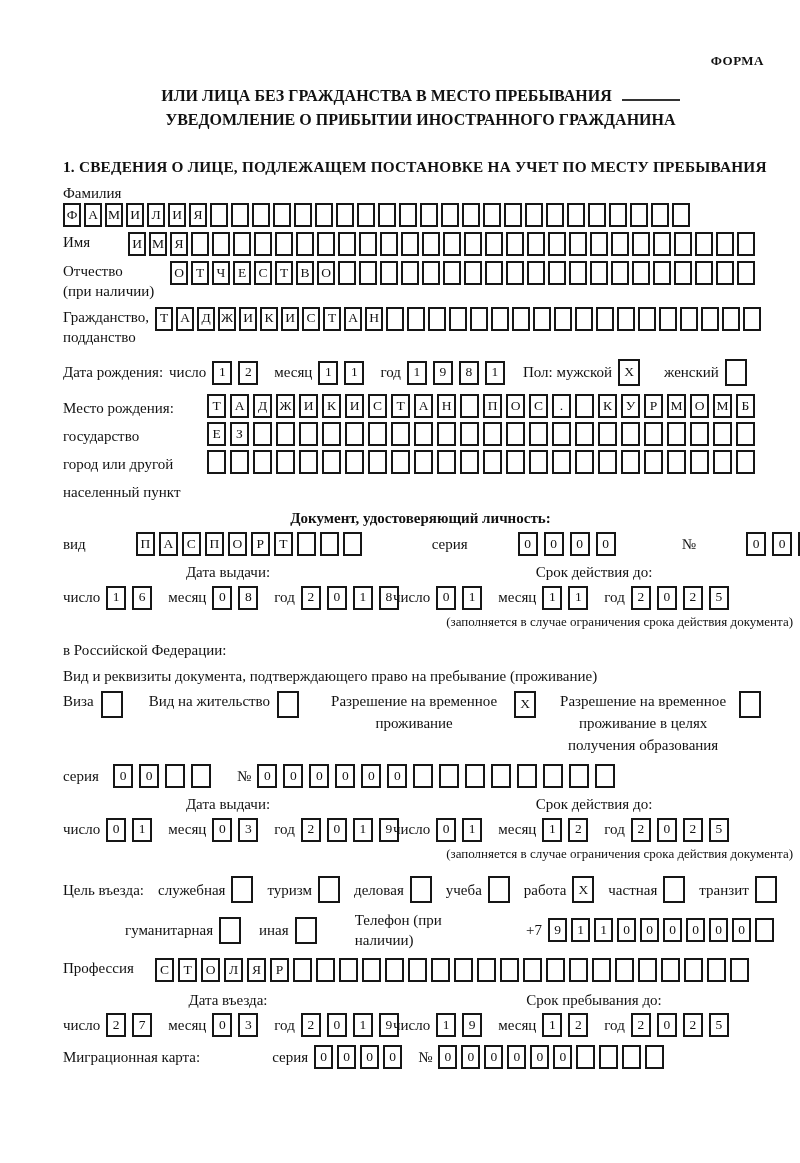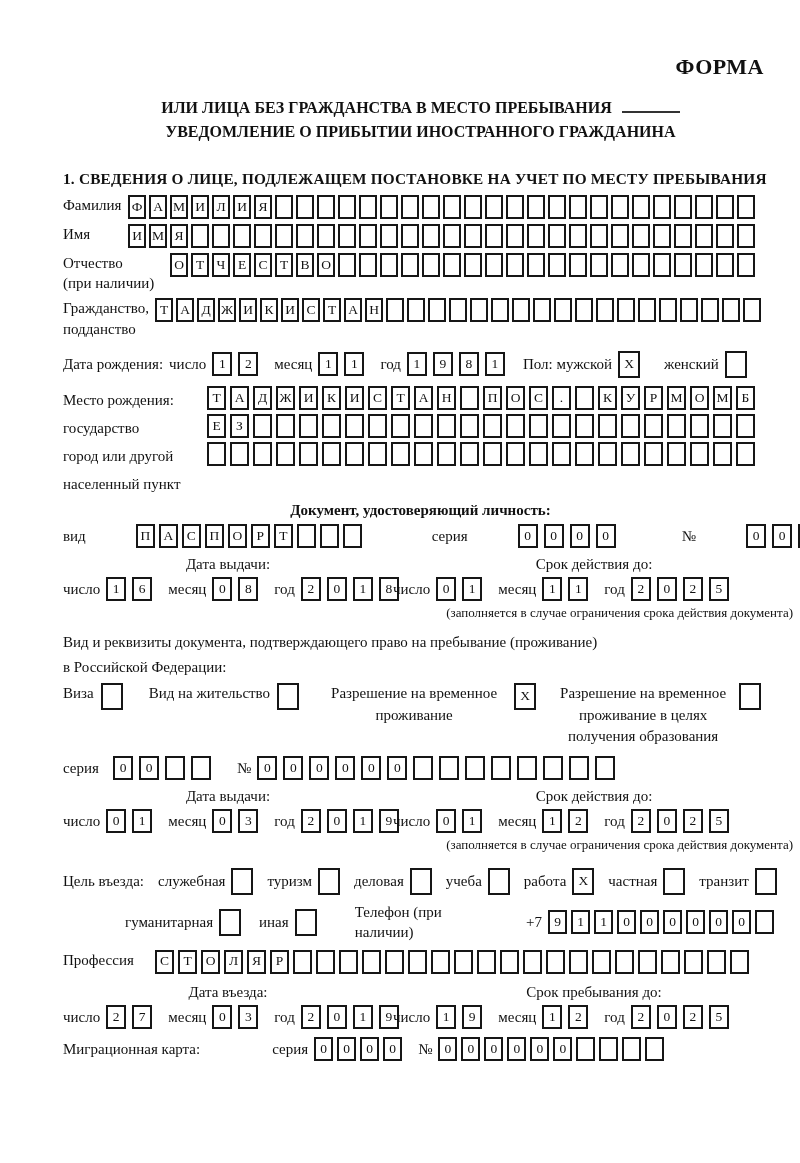--- a/index.html
+++ b/index.html
@@ -5,21 +5,21 @@
   html,body{margin:0;padding:0;background:#e8e8e8;}
   .page{
     position:relative;width:800px;height:1163px;margin:0 auto;background:#ffffff;
     box-sizing:border-box;padding:36px 22px 16px 63px;color:#111;
     font-family:"Liberation Serif","DejaVu Serif",serif;font-size:15px;line-height:1.35;
     overflow:hidden;
   }
   
   .doc-header{margin-left:552px;font-size:14px;line-height:1.5;}
   .doc-header .sub{font-size:12.5px;line-height:1.5;margin-top:2px;}
-  .forma{margin-top:16px;text-align:right;padding-right:14px;font-weight:bold;font-size:22px;letter-spacing:.5px;}
+  .forma{margin-top:16px;text-align:right;padding-right:14px;font-weight:bold;font-size:13px;letter-spacing:.5px;}
   
   .title{margin-top:14px;text-align:center;font-weight:bold;font-size:16px;line-height:1.55;}
   .title .uline{display:inline-block;width:58px;border-bottom:2.5px solid #333;margin-left:10px;vertical-align:baseline;}
   .sec-head{margin-top:24px;font-weight:bold;font-size:15.3px;letter-spacing:.2px;}
   
   .frow{display:flex;align-items:flex-start;margin-top:5px;}
   .lbl{flex:none;}
   .cells{display:flex;flex:none;}
   .cell{
     box-sizing:border-box;flex:none;display:inline-flex;align-items:center;justify-content:center;
@@ -54,21 +54,21 @@
 
   <div class="forma">ФОРМА</div>
 
   <div class="title">
     <div><span>ИЛИ ЛИЦА БЕЗ ГРАЖДАНСТВА В МЕСТО ПРЕБЫВАНИЯ</span><span class="uline"></span></div>
     <div>УВЕДОМЛЕНИЕ О ПРИБЫТИИ ИНОСТРАННОГО ГРАЖДАНИНА</div>
   </div>
 
   <div class="sec-head">1. СВЕДЕНИЯ О ЛИЦЕ, ПОДЛЕЖАЩЕМ ПОСТАНОВКЕ НА УЧЕТ ПО МЕСТУ ПРЕБЫВАНИЯ</div>
 
-  <div class="frow" style="">
+  <div class="frow" style="flex-direction:column;">
     <span class="lbl" style="width:65px;">Фамилия</span>
     <span class="cells">
         <span class="cell">Ф</span>
         <span class="cell">А</span>
         <span class="cell">М</span>
         <span class="cell">И</span>
         <span class="cell">Л</span>
         <span class="cell">И</span>
         <span class="cell">Я</span>
         <span class="cell"></span>
@@ -407,22 +407,22 @@
             <span class="cell">0</span>
             <span class="cell">2</span>
             <span class="cell">5</span>
           </span>
       </div>
       <div class="note-r">(заполняется в случае ограничения срока действия документа)</div>
     </div>
   </div>
 
   <div style="margin-top:8px;line-height:1.7;">
+    <div>в Российской Федерации:</div>
     <div>Вид и реквизиты документа, подтверждающего право на пребывание (проживание)</div>
-    <div>в Российской Федерации:</div>
   </div>
 
   <div class="frow" style="margin-top:2px;">
     <span class="opt">
       <span class="olbl">Виза</span>
       <span class="cells boxes">
           <span class="cell"></span>
         </span>
     </span>
     <span class="opt" style="margin-left:26px;">

